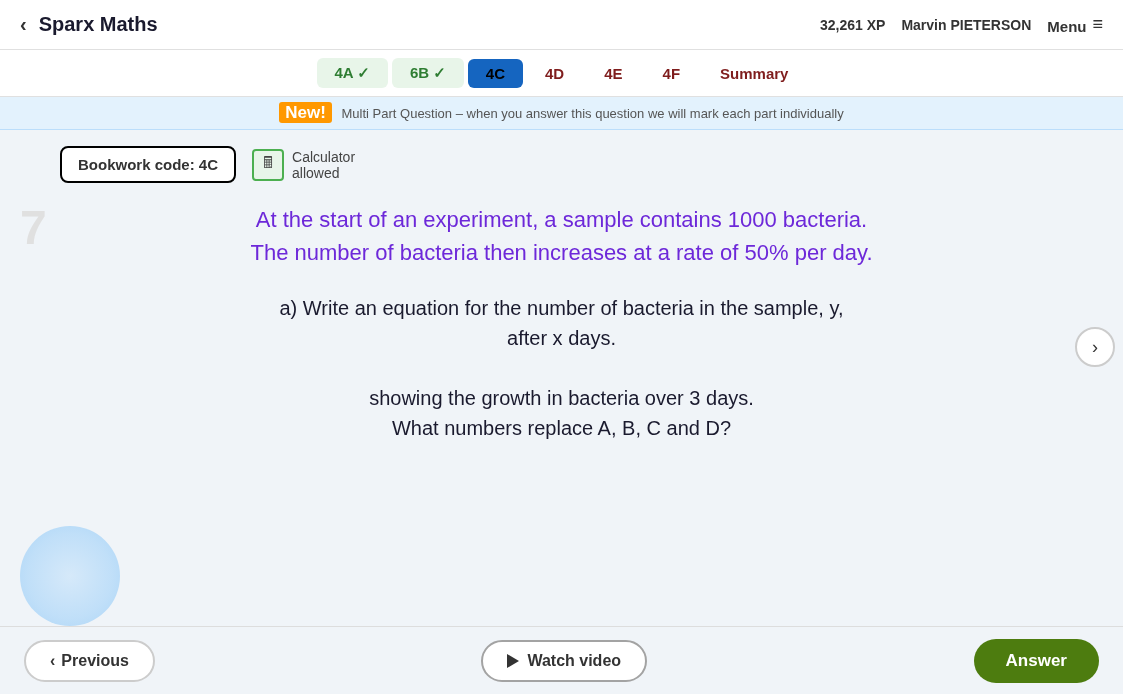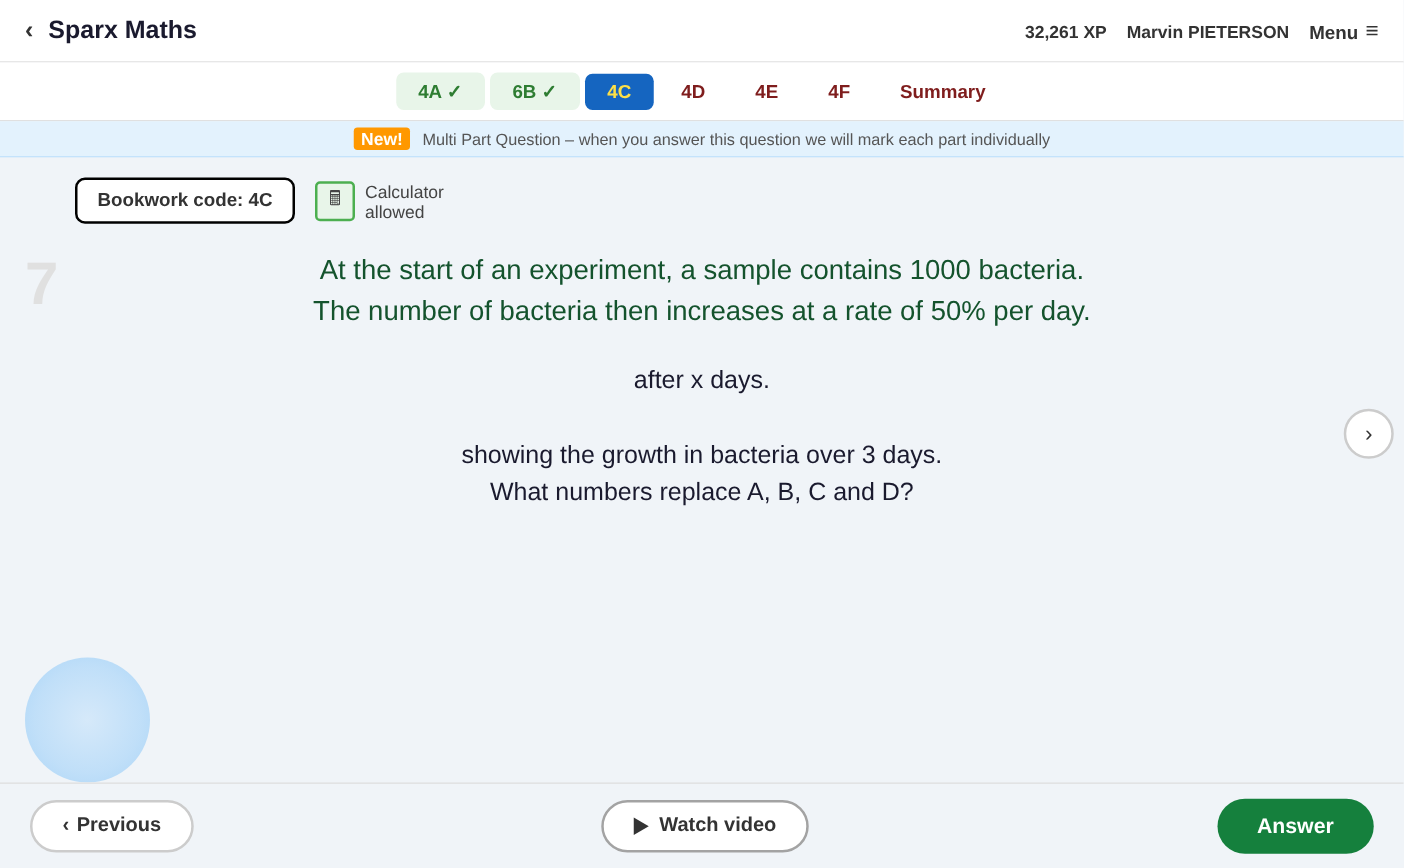--- a/index.html
+++ b/index.html
@@ -77,40 +77,40 @@
       background: transparent;
       border: none;
     }
     .tab.completed {
       background: #e8f5e9;
       color: #2e7d32;
     }
     .tab.completed .check { color: #2e7d32; }
     .tab.active {
       background: #1565c0;
-      color: #fde047;
+      color: #000000;
     }
     .tab.inactive {
       color: #7f1d1d;
     }
 
     
     .new-banner {
       background: #e3f2fd;
       padding: 6px 20px;
       font-size: 13px;
       color: #555;
       text-align: center;
       border-bottom: 1px solid #bbdefb;
     }
     .new-badge {
       background: #ff9800;
       color: #fff;
       font-weight: 700;
-      font-size: 14px;
+      font-size: 17px;
       padding: 1px 6px;
       border-radius: 3px;
       margin-right: 6px;
     }
 
     
     .main {
       padding: 16px 60px 0 60px;
       background: #f0f4f8;
       min-height: 520px;
@@ -150,21 +150,21 @@
       align-items: center;
       justify-content: center;
       font-size: 16px;
     }
 
     
     .question-text {
       text-align: center;
       font-size: 22px;
       line-height: 1.5;
-      color: #14532d;
+      color: #6d28d9;
       margin-bottom: 24px;
     }
 
     
     .sub-question {
       font-size: 20px;
       color: #1a1a2e;
       margin-bottom: 12px;
       line-height: 1.5;
     }
@@ -206,21 +206,21 @@
       padding: 10px 24px;
       font-size: 16px;
       font-weight: 600;
       color: #333;
       cursor: pointer;
       display: flex;
       align-items: center;
       gap: 8px;
     }
     .answer-btn {
-      background: #15803d;
+      background: #4d7c0f;
       border: none;
       border-radius: 24px;
       padding: 12px 32px;
       font-size: 17px;
       font-weight: 700;
       color: #fff;
       cursor: pointer;
     }
 
     
@@ -333,20 +333,21 @@
   </div>
 
   
   <div class="question-text">
     <div>At the start of an experiment, a sample contains 1000 bacteria.</div>
     <div>The number of bacteria then increases at a rate of 50% per day.</div>
   </div>
 
   
   <div class="sub-question centered">
+    <div>a) Write an equation for the number of bacteria in the sample, y,</div>
     <div>after x days.</div>
   </div>
 
   <br>
 
   
   <div class="sub-question centered">
     <div>showing the growth in bacteria over 3 days.</div>
     <div>What numbers replace A, B, C and D?</div>
   </div>

